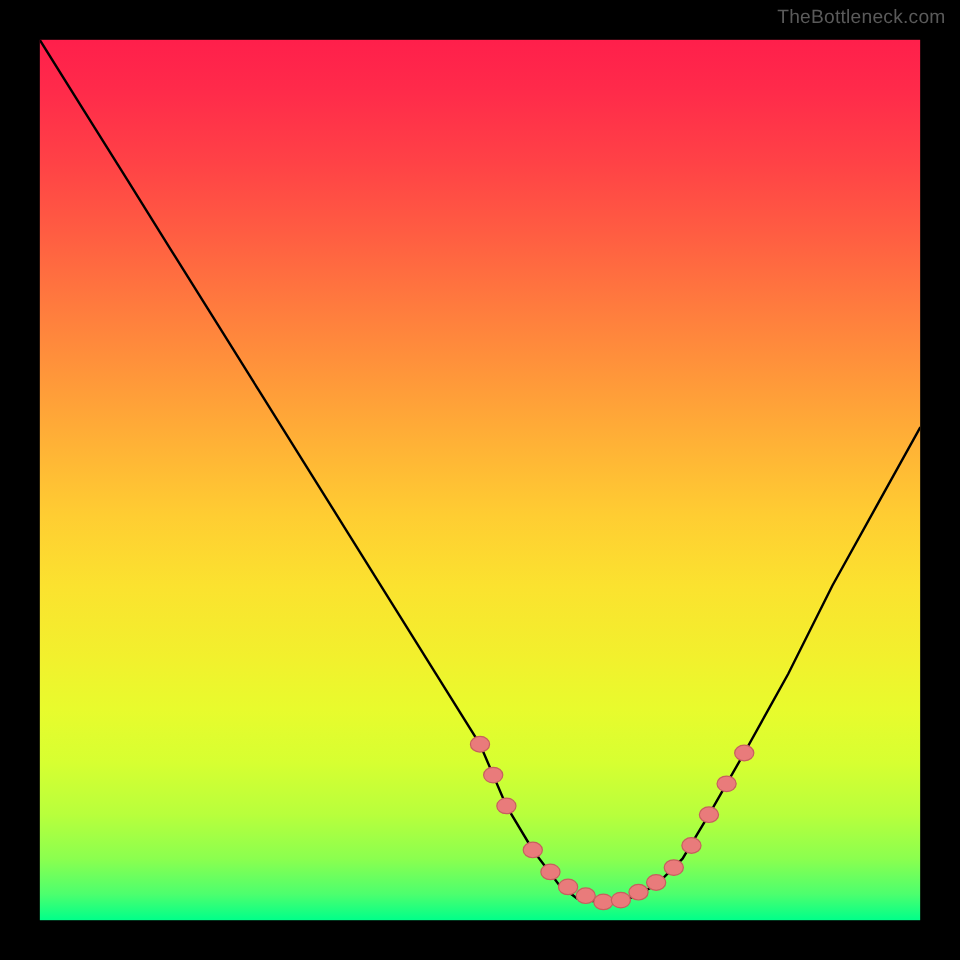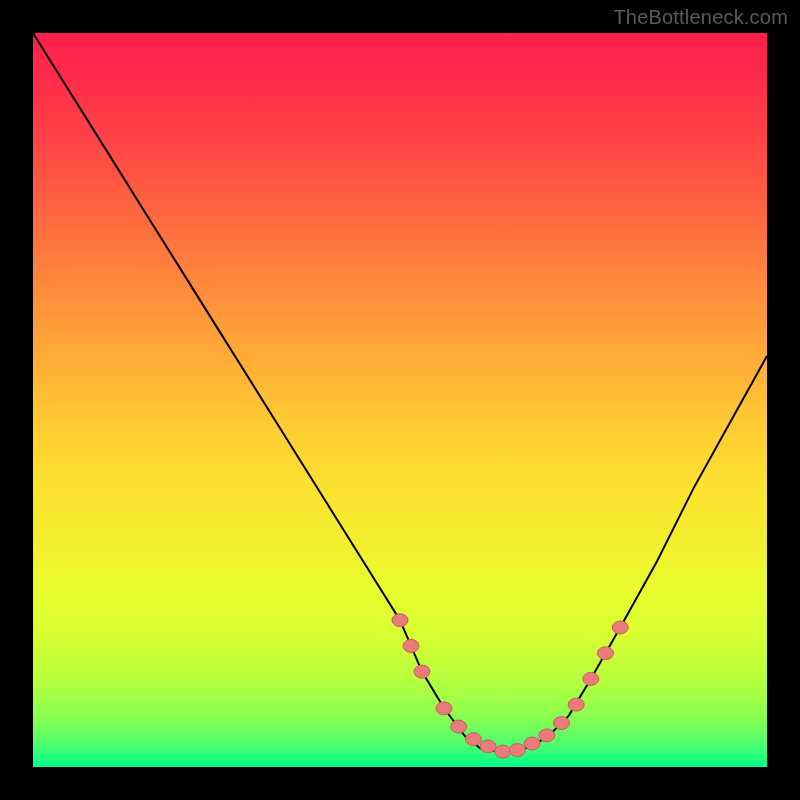--- a/index.html
+++ b/index.html
@@ -8,21 +8,21 @@
     position: relative;
     width: 800px;
     height: 800px;
     background: #000;
   }
   .watermark {
     position: absolute;
     top: 6px;
     right: 12px;
     font-family: Arial, Helvetica, sans-serif;
-    font-size: 20px;
+    font-size: 16px;
     color: #5a5a5a;
     letter-spacing: 0.2px;
     user-select: none;
   }
   .plot {
     position: absolute;
     left: 33px;
     top: 33px;
     width: 734px;
     height: 734px;

